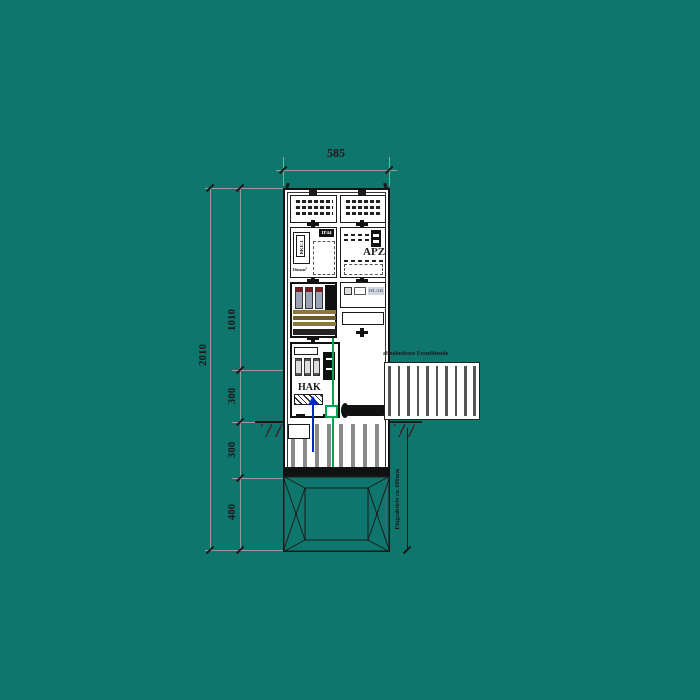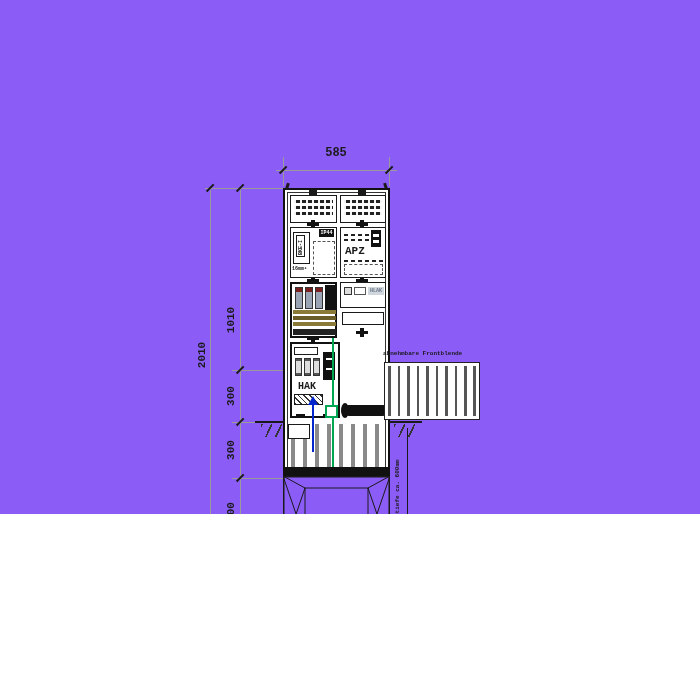--- a/index.html
+++ b/index.html
@@ -1,17 +1,17 @@
 <!DOCTYPE html>
 <html><head>
 <meta charset="utf-8">
 <style>
   html,body{margin:0;padding:0;background:#fff;}
-  #canvas{position:relative;width:700px;height:514px;background:#8b5cf6;overflow:hidden;
-          font-family:Liberation Mono, monospace;color:#1a1a1a;}
+  #canvas{position:relative;width:700px;height:700px;background:#0f766e;overflow:hidden;
+          font-family:Liberation Serif, serif;color:#1a1a1a;}
   .abs{position:absolute;box-sizing:border-box;}
   .ln{position:absolute;background:#1a1a1a;}
   .dln{position:absolute;background:#9a9a9a;}
   .box{position:absolute;box-sizing:border-box;border:1.5px solid #1a1a1a;background:#fff;}
   .thinbox{position:absolute;box-sizing:border-box;border:1px solid #1a1a1a;background:#fff;}
   .tick{position:absolute;width:10px;height:1.6px;background:#1a1a1a;transform:rotate(-45deg);transform-origin:center;}
   .dimlabel{position:absolute;font-weight:bold;font-size:11px;text-align:center;white-space:nowrap;}
   .rot{transform:rotate(-90deg);transform-origin:center;}
   .tab{position:absolute;width:12px;height:9px;}
   .tab .h{position:absolute;left:0;top:3px;width:12px;height:3px;background:#111;}
@@ -114,21 +114,21 @@
     <div class="tinytxt" style="left:1px;top:39px;">16mm²</div>
   </div>
 
   <div class="box" style="left:340px;top:227px;width:46px;height:51px;">
     <div class="dashrow" style="left:3px;top:6px;width:28px;"></div>
     <div class="dashrow" style="left:3px;top:11px;width:28px;"></div>
     <div class="abs" style="left:30px;top:2px;width:10px;height:17px;background:#111;">
       <div class="abs" style="left:2px;top:4px;width:6px;height:3px;background:#fff;"></div>
       <div class="abs" style="left:2px;top:10px;width:6px;height:3px;background:#fff;"></div>
     </div>
-    <div class="abs" style="left:4px;top:17px;width:34px;font-size:11px;font-weight:bold;">APZ</div>
+    <div class="abs" style="left:22px;top:17px;width:34px;font-size:11px;font-weight:bold;">APZ</div>
     <div class="dashrow" style="left:3px;top:32px;width:39px;"></div>
     <div class="abs" style="left:3px;top:36px;width:39px;height:11px;border:1px dashed #555;"></div>
   </div>
 
   <div class="abs" style="left:290px;top:282px;width:47px;height:56px;border:2px solid #111;background:#fff;">
     <div class="abs" style="left:3px;top:3px;width:8px;height:22px;border:1px solid #333;background:linear-gradient(180deg,#7a1f1f 0 4px,#9aa4b5 4px);"></div>
     <div class="abs" style="left:13px;top:3px;width:8px;height:22px;border:1px solid #333;background:linear-gradient(180deg,#7a1f1f 0 4px,#9aa4b5 4px);"></div>
     <div class="abs" style="left:23px;top:3px;width:8px;height:22px;border:1px solid #333;background:linear-gradient(180deg,#7a1f1f 0 4px,#9aa4b5 4px);"></div>
     <div class="abs" style="left:33px;top:1px;width:10px;height:25px;background:#111;"></div>
     <div class="abs" style="left:1px;top:26px;width:43px;height:4px;background:#8a7a3a;"></div>

